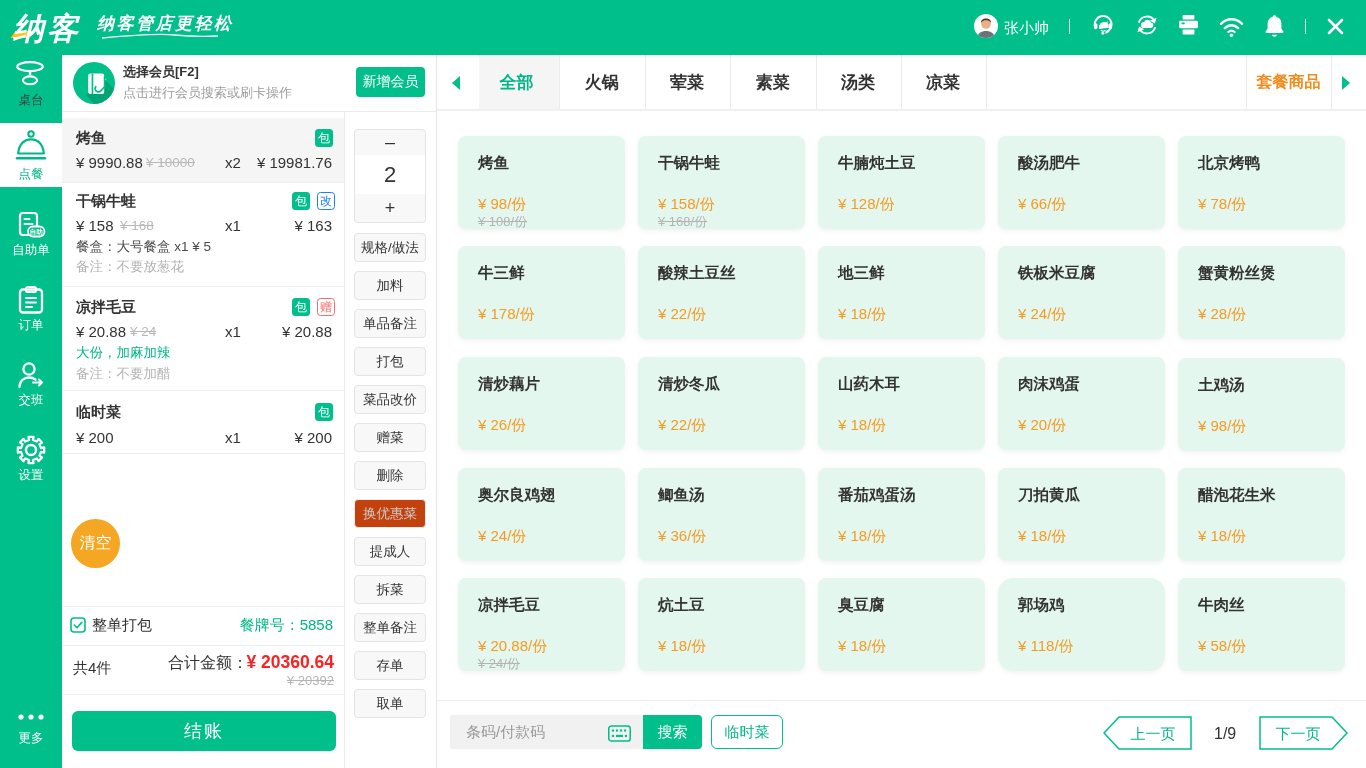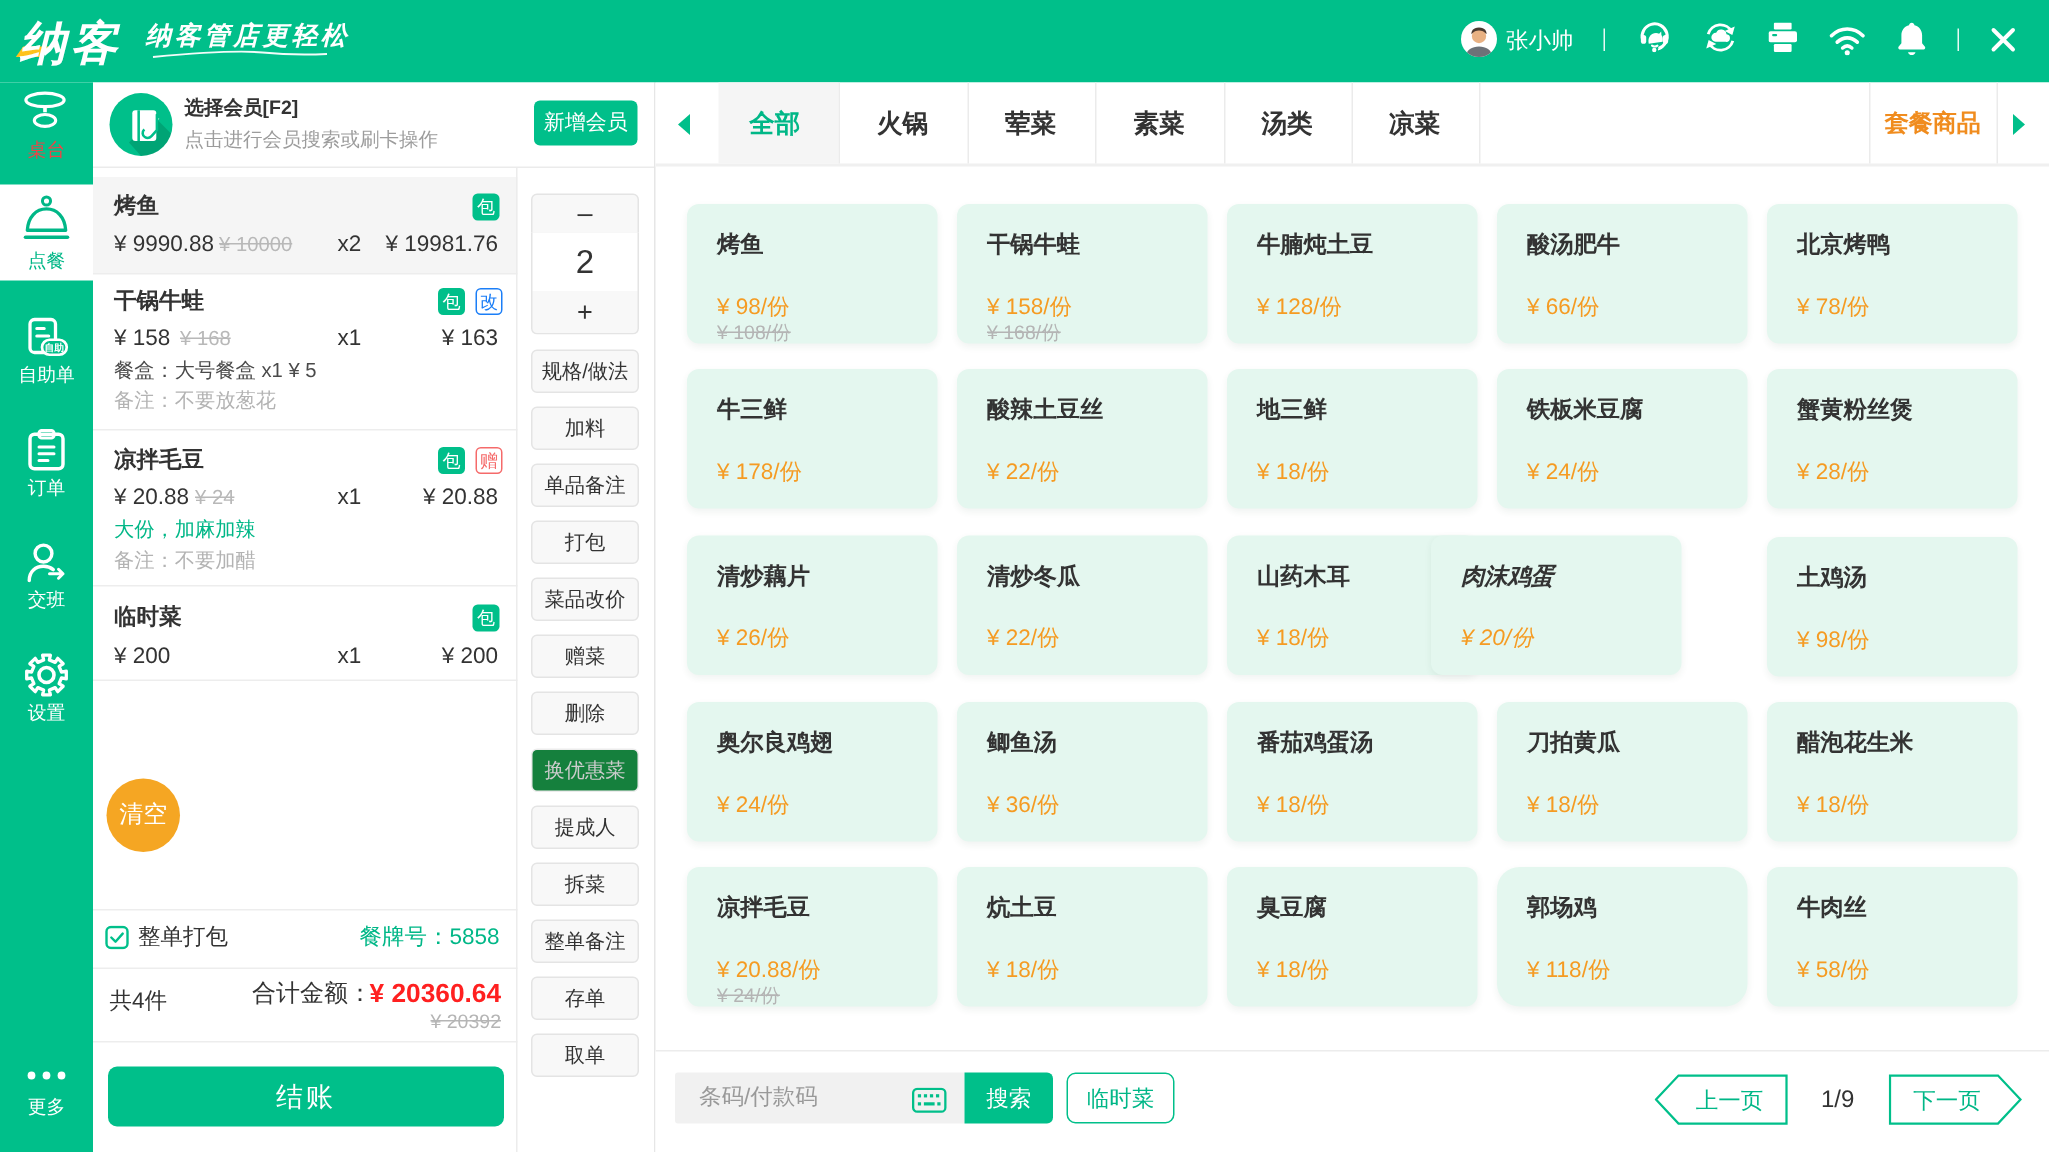--- a/index.html
+++ b/index.html
@@ -79,21 +79,21 @@
 <svg class="abs" style="left:1327px; top:18px;" width="17" height="17" viewBox="0 0 17 17">
 <path d="M2 2 L15 15 M15 2 L2 15" stroke="#fff" stroke-width="2.6" stroke-linecap="round"></path>
   </svg>
 <div class="abs" id="sidebar"></div>
 <div class="abs" style="left:0; top:123px; width:62px; height:64px; background:#fff;"></div>
 <svg class="abs" style="left:15px; top:60px;" width="30" height="26" viewBox="0 0 32 26">
     <ellipse cx="16" cy="6.2" rx="13.6" ry="4.8" fill="none" stroke="#fff" stroke-width="2.3"></ellipse>
     <path d="M16 11.5 V15" stroke="#fff" stroke-width="2.6"></path>
     <ellipse cx="16" cy="20.8" rx="7.6" ry="4.2" fill="none" stroke="#fff" stroke-width="2.2"></ellipse>
   </svg>
-<div class="nlbl" style="top:92px; color:#ef4444;">桌台</div>
+<div class="nlbl" style="top:92px; color:#404040;">桌台</div>
 <svg class="abs" style="left:14px; top:130px;" width="34" height="31" viewBox="0 0 34 31">
     <circle cx="17" cy="4" r="2.7" fill="none" stroke="#00b787" stroke-width="2"></circle>
     <path d="M4.2 23.5 C4.8 14.5 10 9.3 17 9.3 C24 9.3 29.2 14.5 29.8 23.5 Z" fill="none" stroke="#00b787" stroke-width="2.2" stroke-linejoin="round"></path>
     <path d="M3 28.2 H31" stroke="#00b787" stroke-width="2.4" stroke-linecap="round"></path>
   </svg>
 <div class="nlbl" style="top:166px; color:#00b787;">点餐</div>
 <svg class="abs" style="left:15px; top:210px;" width="32" height="32" viewBox="0 0 32 32">
     <rect x="5" y="3" width="17" height="22" rx="3" fill="none" stroke="#fff" stroke-width="2.2"></rect>
     <path d="M9.5 9 h5 M9.5 14 h8" stroke="#fff" stroke-width="2" stroke-linecap="round"></path>
     <rect x="13" y="16.5" width="16.5" height="10" rx="5" fill="#00bf8a" stroke="#fff" stroke-width="1.8"></rect>
@@ -194,21 +194,21 @@
 <div class="abs ct" style="left:354px; top:129px; width:72px; height:27px; background:#f8f8f8; border:1px solid #e4e4e4; border-radius:4px 4px 0 0; font-size:18px; color:#333;">–</div>
 <div class="abs ct" style="left:354px; top:155px; width:72px; height:40px; background:#fff; border:1px solid #e4e4e4; border-top:none; font-size:22px; color:#333;">2</div>
 <div class="abs ct" style="left:354px; top:194px; width:72px; height:29px; background:#f8f8f8; border:1px solid #e4e4e4; border-top:none; border-radius:0 0 4px 4px; font-size:18px; color:#333;">+</div>
 <div class="abtn ct" style="top:233px; color:#333;">规格/做法</div>
 <div class="abtn ct" style="top:271px; color:#333;">加料</div>
 <div class="abtn ct" style="top:309px; color:#333;">单品备注</div>
 <div class="abtn ct" style="top:347px; color:#333;">打包</div>
 <div class="abtn ct" style="top:385px; color:#333;">菜品改价</div>
 <div class="abtn ct" style="top:423px; color:#333;">赠菜</div>
 <div class="abtn ct" style="top:461px; color:#333;">删除</div>
-<div class="abtn ct" style="top:499px; color:#ccc; border-color:#ececec; background:#15803d;">换优惠菜</div>
+<div class="abtn ct" style="top:499px; color:#ccc; border-color:#ececec; background:#c2410c;">换优惠菜</div>
 <div class="abtn ct" style="top:537px; color:#333;">提成人</div>
 <div class="abtn ct" style="top:575px; color:#333;">拆菜</div>
 <div class="abtn ct" style="top:613px; color:#333;">整单备注</div>
 <div class="abtn ct" style="top:651px; color:#333;">存单</div>
 <div class="abtn ct" style="top:689px; color:#333;">取单</div>
 <div class="abs" id="vline2" style="left:436px; top:55px; width:1px; height:713px; background:#e6e6e6;"></div>
 <div class="abs" style="left:437px; top:55px; width:929px; height:56px; background:#fff; border-bottom:2px solid #f0f0f0;"></div>
 <svg class="abs" style="left:450px; top:75px;" width="11" height="16" viewBox="0 0 11 16">
     <path d="M10 1 L2 8 L10 15 Z" fill="#00bf8a"></path>
   </svg>
@@ -278,21 +278,21 @@
     <div class="pr">¥ 26/份</div>
   </div>
 <div class="card" style="left:638px; top:357px;">
     <div class="nm">清炒冬瓜</div>
     <div class="pr">¥ 22/份</div>
   </div>
 <div class="card" style="left:818px; top:357px;">
     <div class="nm">山药木耳</div>
     <div class="pr">¥ 18/份</div>
   </div>
-<div class="card" style="left:954px; top:357px;font-style:italic;">
+<div class="card" style="left:998px; top:357px;">
     <div class="nm">肉沫鸡蛋</div>
     <div class="pr">¥ 20/份</div>
   </div>
 <div class="card" style="left:1178px; top:358px;">
     <div class="nm">土鸡汤</div>
     <div class="pr">¥ 98/份</div>
   </div>
 <div class="card" style="left:458px; top:468px;">
     <div class="nm">奥尔良鸡翅</div>
     <div class="pr">¥ 24/份</div>

